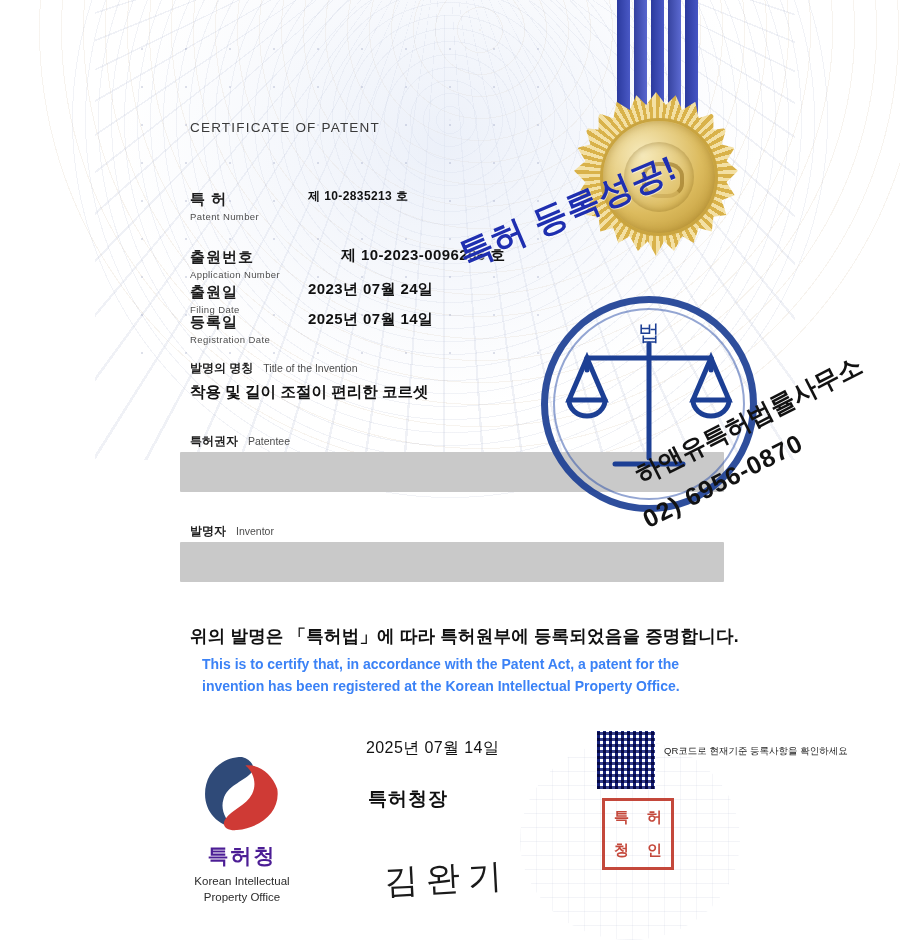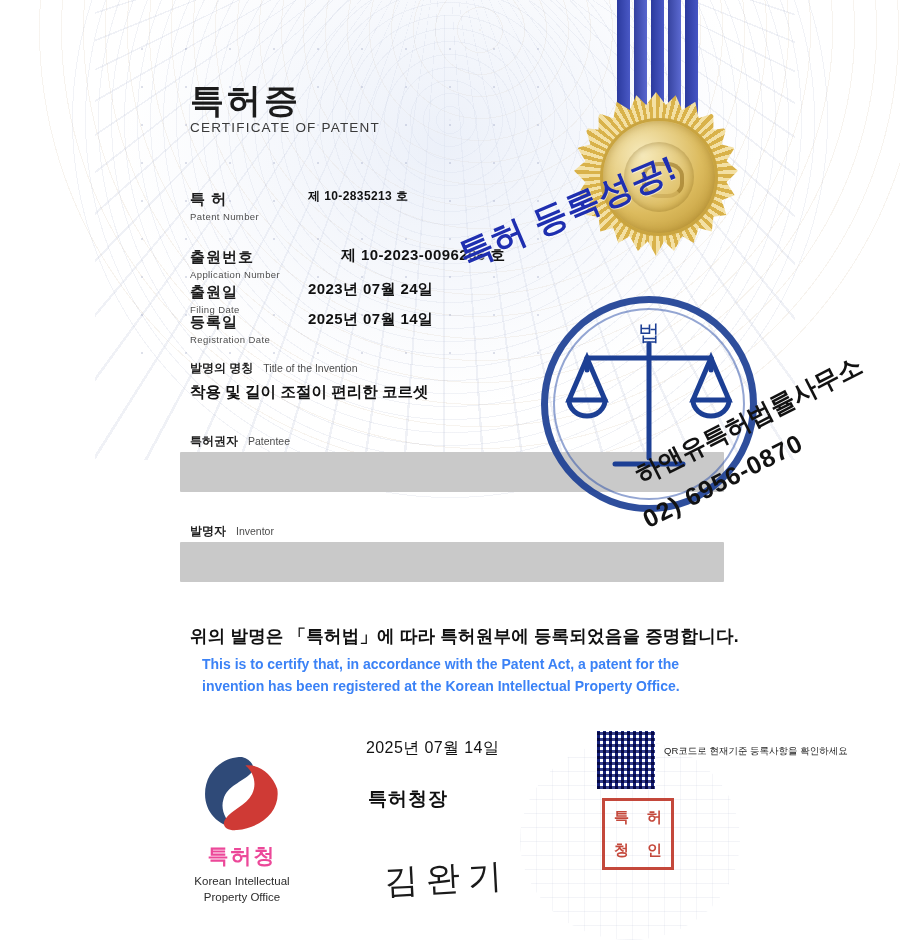--- a/index.html
+++ b/index.html
@@ -301,21 +301,21 @@
   }
   .kipo .mark {
     position: relative;
     width: 84px; height: 84px;
     margin: 0 auto;
   }
   .kipo-ko {
     margin-top: 6px;
     font-size: 21px;
     font-weight: bold;
-    color: #ec4899;
+    color: #4c1d95;
     letter-spacing: 2px;
   }
   .kipo-en {
     margin-top: 4px;
     font-size: 11.5px;
     line-height: 1.35;
     color: #2b2b2b;
   }
 
   
@@ -423,21 +423,20 @@
   <div class="ribbon r4"></div>
   <div class="ribbon r5"></div>
 
   <div class="seal">
     <div class="spikes"></div>
     <div class="inner">
       <div class="emblem"></div>
     </div>
   </div>
 
-  <div class="title-ko">특허증</div>
   <div class="title-en">CERTIFICATE OF PATENT</div>
 
   <div class="field" style="left:190px; top:190px;">
     <div class="f-label-ko">특 허</div>
     <div class="f-label-en">Patent Number</div>
   </div>
   <div class="f-value" style="left:308px; top:188px;">제 10-2835213 호</div>
 
   <div class="field" style="left:190px; top:248px;">
     <div class="f-label-ko">출원번호</div>

